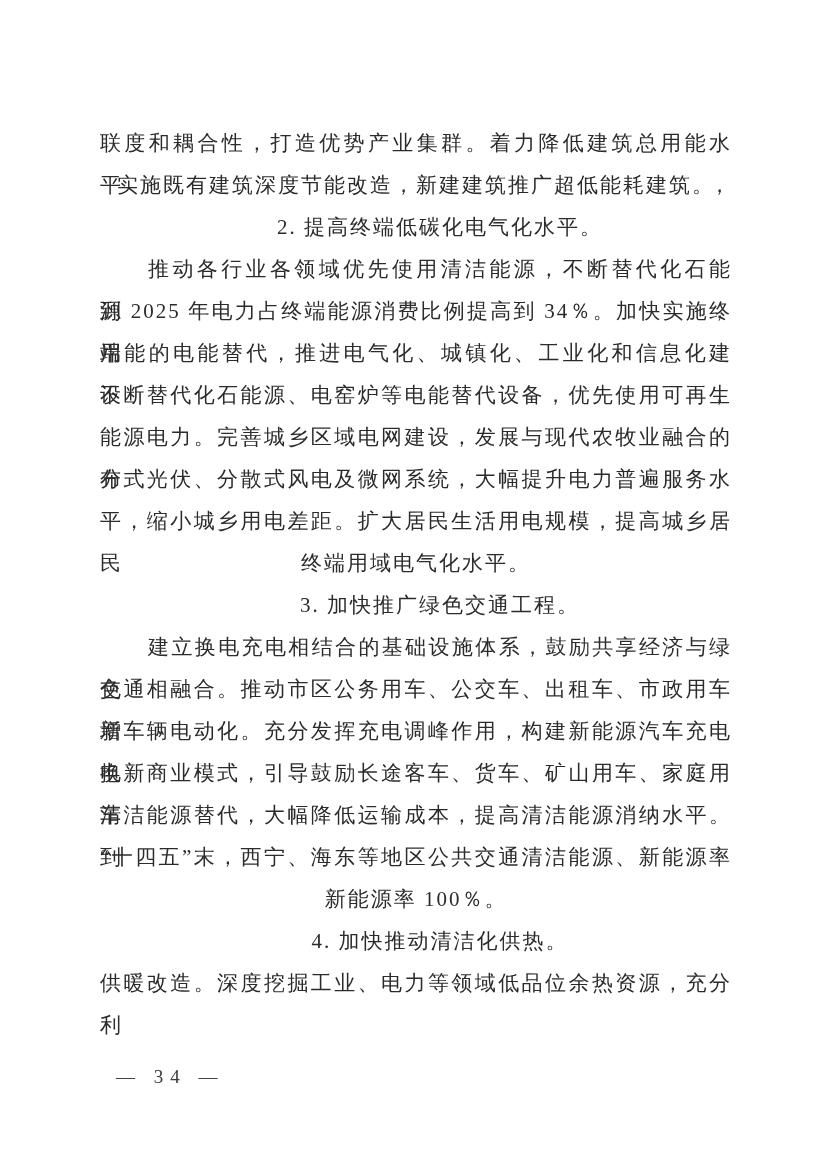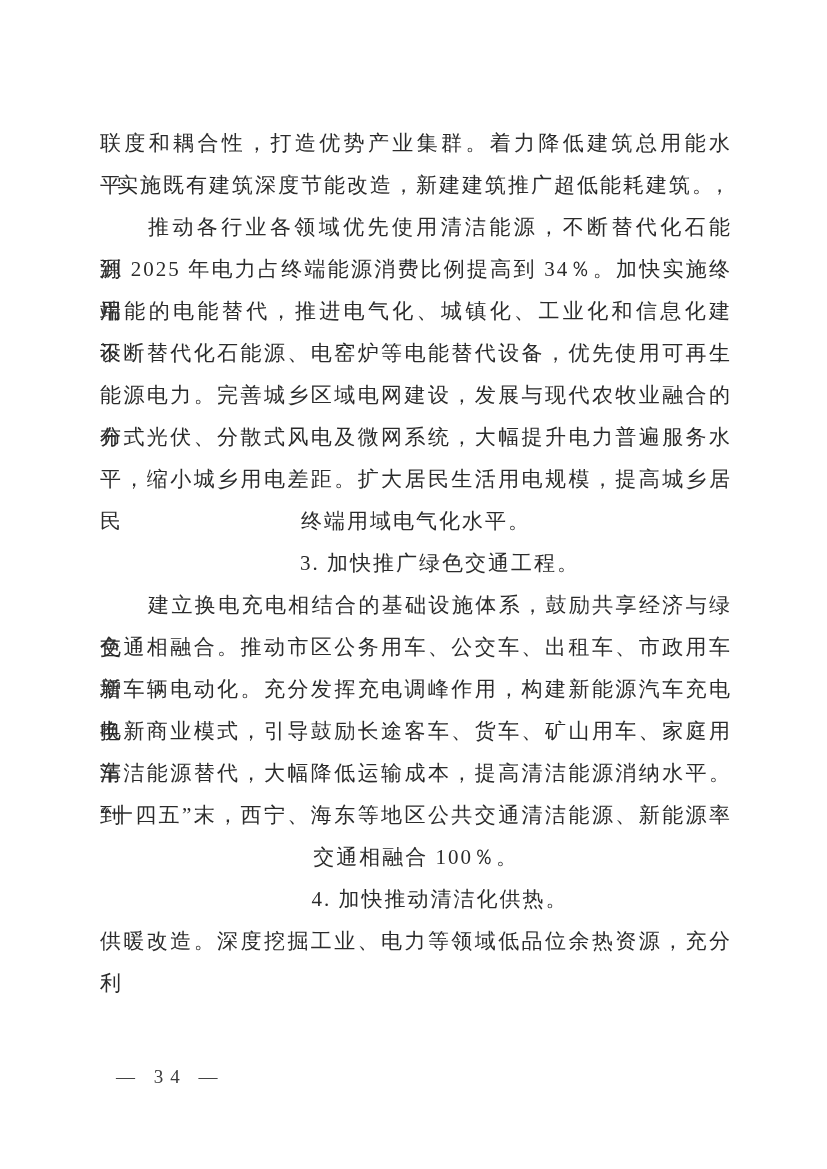--- a/index.html
+++ b/index.html
@@ -51,33 +51,34 @@
     color: #3a3a3a;
   }
 </style>
 </head>
 <body>
 
 <div class="page">
   <div class="content" id="document-body">
       <div class="line fill">联度和耦合性，打造优势产业集群。着力降低建筑总用能水平，</div>
       <div class="line end">实施既有建筑深度节能改造，新建建筑推广超低能耗建筑。</div>
+      <div class="line end indent">2. 提高终端低碳化电气化水平。</div>
       <div class="line fill indent">推动各行业各领域优先使用清洁能源，不断替代化石能源，</div>
       <div class="line fill">到 2025 年电力占终端能源消费比例提高到 34％。加快实施终端</div>
       <div class="line fill">用能的电能替代，推进电气化、城镇化、工业化和信息化建设，</div>
       <div class="line fill">不断替代化石能源、电窑炉等电能替代设备，优先使用可再生</div>
       <div class="line fill">能源电力。完善城乡区域电网建设，发展与现代农牧业融合的分</div>
       <div class="line fill">布式光伏、分散式风电及微网系统，大幅提升电力普遍服务水</div>
       <div class="line fill">平，缩小城乡用电差距。扩大居民生活用电规模，提高城乡居民</div>
       <div class="line end">终端用域电气化水平。</div>
       <div class="line end indent">3. 加快推广绿色交通工程。</div>
       <div class="line fill indent">建立换电充电相结合的基础设施体系，鼓励共享经济与绿色</div>
       <div class="line fill">交通相融合。推动市区公务用车、公交车、出租车、市政用车新</div>
       <div class="line fill">增车辆电动化。充分发挥充电调峰作用，构建新能源汽车充电换</div>
       <div class="line fill">电新商业模式，引导鼓励长途客车、货车、矿山用车、家庭用车</div>
       <div class="line fill">清洁能源替代，大幅降低运输成本，提高清洁能源消纳水平。到</div>
       <div class="line fill">“十四五”末，西宁、海东等地区公共交通清洁能源、新能源率</div>
-      <div class="line end">交通相融合 100％。</div>
+      <div class="line end">新能源率 100％。</div>
       <div class="line end indent">4. 加快推动清洁化供热。</div>
       <div class="line fill">供暖改造。深度挖掘工业、电力等领域低品位余热资源，充分利</div>
     </div>
   <div class="footer">— 34 —</div>
 </div>
 
 </body></html>

